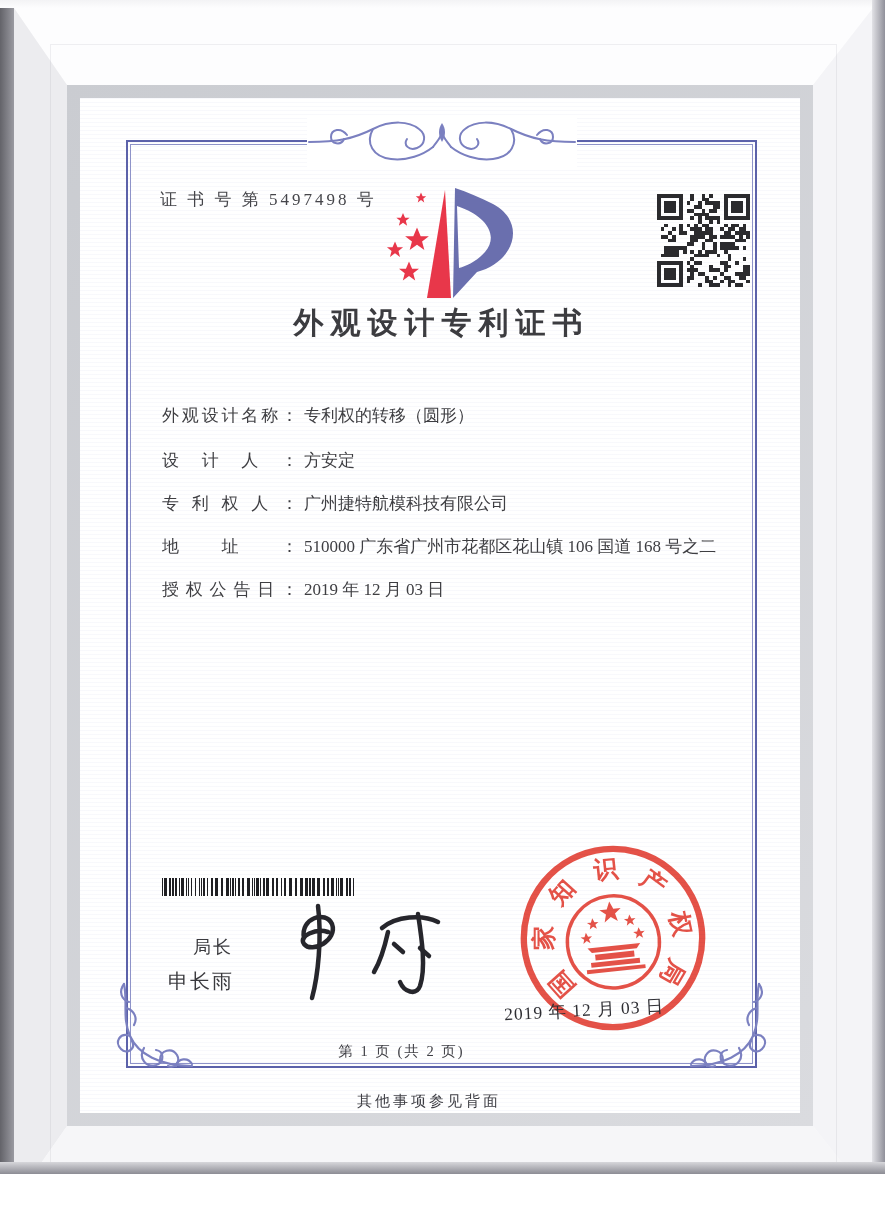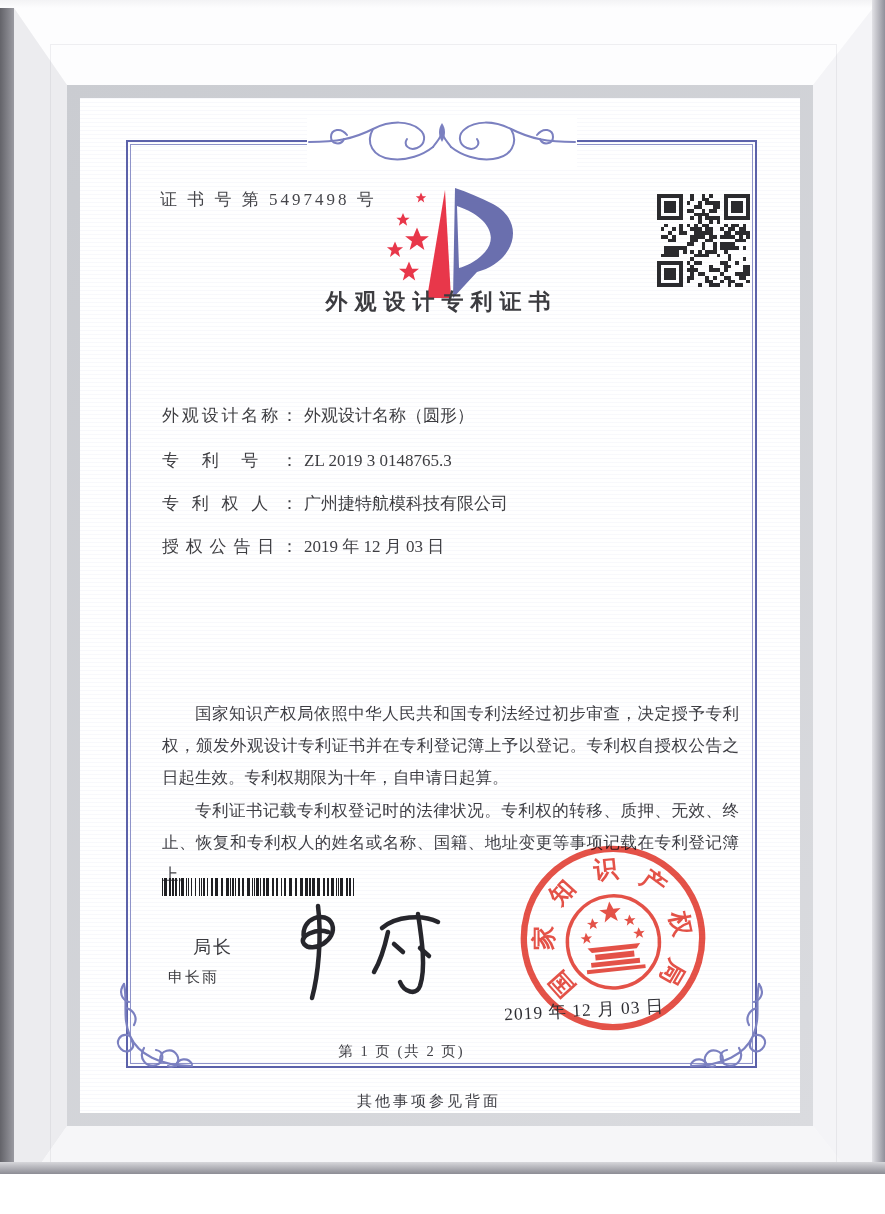--- a/index.html
+++ b/index.html
@@ -35,36 +35,36 @@
   .orn{position:absolute;pointer-events:none;}
   .orn-top{left:50%;top:-27px;transform:translateX(-50%);background:#fff;}
   .orn-bl{left:-14px;bottom:-16px;}
   .orn-br{right:-14px;bottom:-16px;transform:scaleX(-1);}
 
   .cert-no{position:absolute;left:32px;top:46px;font-size:17px;letter-spacing:3px;color:#45454a;}
 
   .logo{position:absolute;left:237px;top:34px;width:172px;height:128px;}
   .qr{position:absolute;left:529px;top:52px;width:93px;height:93px;}
 
-  .title{position:absolute;left:0;right:0;top:145px;text-align:center;font-size:22px;font-weight:600;letter-spacing:7px;color:#3c3c40;}
+  .title{position:absolute;left:0;right:0;top:161px;text-align:center;font-size:30px;font-weight:600;letter-spacing:7px;color:#3c3c40;}
 
   .fields{position:absolute;left:34px;right:20px;top:250px;font-size:17px;color:#3e3e42;}
   .frow{height:43px;line-height:43px;white-space:nowrap;position:relative;}
   .frow.first{height:47px;line-height:47px;}
   .flabel{display:inline-block;width:136px;text-align:justify;text-align-last:justify;vertical-align:top;}
   .fval{margin-left:6px;}
   .grant-no{position:absolute;left:356px;top:0;}
 
   .paras{position:absolute;left:34px;right:16px;top:556px;font-size:16.5px;line-height:1.95;text-align:justify;color:#3e3e44;}
   .paras p{margin:0;text-indent:2em;}
 
   .barcode{position:absolute;left:34px;top:736px;width:192px;height:18px;}
 
   .signoff-role{position:absolute;left:40px;top:793px;font-size:18px;letter-spacing:2px;color:#3a3a3e;margin-left:25px;}
-  .signoff-name{position:absolute;left:40px;top:826px;font-size:15px;letter-spacing:2px;color:#3a3a3e;}
+  .signoff-name{position:absolute;left:40px;top:826px;font-size:20px;letter-spacing:2px;color:#3a3a3e;}
   .signature{position:absolute;left:142px;top:756px;width:200px;height:110px;}
 
   .seal{position:absolute;left:387px;top:698px;width:196px;height:196px;opacity:.88;mix-blend-mode:multiply;}
   .seal-date{position:absolute;left:376px;top:856px;font-size:17.5px;letter-spacing:1px;color:#2e2e33;transform:rotate(-3deg);}
 
   .pageinfo{position:absolute;left:0;right:80px;top:900px;text-align:center;font-size:14.5px;letter-spacing:2px;color:#3e3e44;}
   .backnote{position:absolute;left:0;right:50px;top:994px;text-align:center;font-size:15px;letter-spacing:3px;color:#3e3e44;padding-left:28px;}
 </style>
 </head>
 <body>
@@ -350,37 +350,36 @@
             <rect x="0" y="24" width="7" height="1" fill="#2b2b2e"></rect>
             <rect x="0" y="18" width="1" height="7" fill="#2b2b2e"></rect>
             <rect x="6" y="18" width="1" height="7" fill="#2b2b2e"></rect>
             <rect x="2" y="20" width="3" height="3" fill="#2b2b2e"></rect>
           </svg>
 
         <div class="title">外观设计专利证书</div>
 
         <div class="fields">
           <div class="frow first">
-            <span class="flabel">外观设计名称：</span><span class="fval">外观设计名称（圆形）</span>
+            <span class="flabel">外观设计名称：</span><span class="fval">专利权的转移（圆形）</span>
           </div>
           <div class="frow">
-            <span class="flabel">专利号：</span><span class="fval">ZL 2019 3 0148765.3</span>
+            <span class="flabel">设计人：</span><span class="fval">方安定</span>
           </div>
           <div class="frow">
             <span class="flabel">专利权人：</span><span class="fval">广州捷特航模科技有限公司</span>
           </div>
           <div class="frow">
+            <span class="flabel">地址：</span><span class="fval">510000 广东省广州市花都区花山镇 106 国道 168 号之二</span>
+          </div>
+          <div class="frow">
             <span class="flabel">授权公告日：</span><span class="fval">2019 年 12 月 03 日</span>
           </div>
         </div>
 
-        <div class="paras">
-          <p>国家知识产权局依照中华人民共和国专利法经过初步审查，决定授予专利权，颁发外观设计专利证书并在专利登记簿上予以登记。专利权自授权公告之日起生效。专利权期限为十年，自申请日起算。</p>
-          <p>专利证书记载专利权登记时的法律状况。专利权的转移、质押、无效、终止、恢复和专利权人的姓名或名称、国籍、地址变更等事项记载在专利登记簿上。</p>
-        </div>
 
         <svg class="barcode" id="barcode" viewBox="0 0 192 18" preserveAspectRatio="none">
             <rect x="0" y="0" width="1" height="18" fill="#1f1f23"></rect>
             <rect x="2" y="0" width="3" height="18" fill="#1f1f23"></rect>
             <rect x="7" y="0" width="2" height="18" fill="#1f1f23"></rect>
             <rect x="10" y="0" width="2" height="18" fill="#1f1f23"></rect>
             <rect x="13" y="0" width="2" height="18" fill="#1f1f23"></rect>
             <rect x="17" y="0" width="1" height="18" fill="#1f1f23"></rect>
             <rect x="19" y="0" width="3" height="18" fill="#1f1f23"></rect>
             <rect x="24" y="0" width="1" height="18" fill="#1f1f23"></rect>

